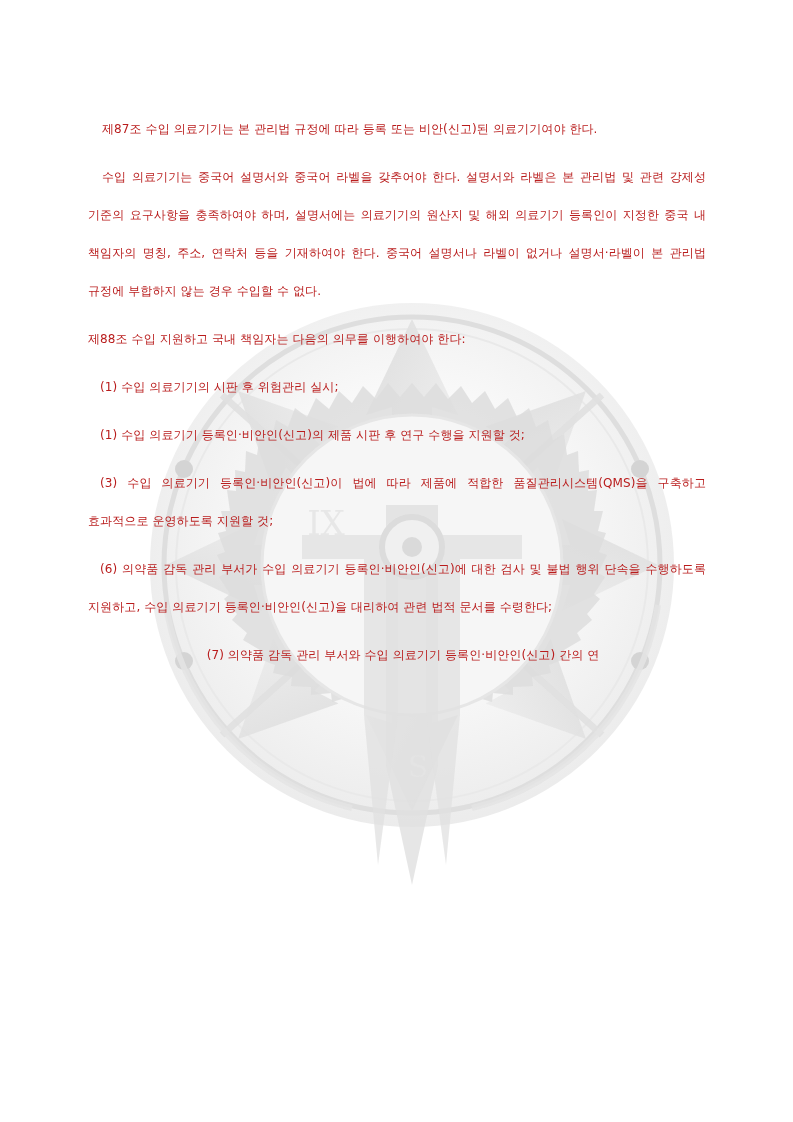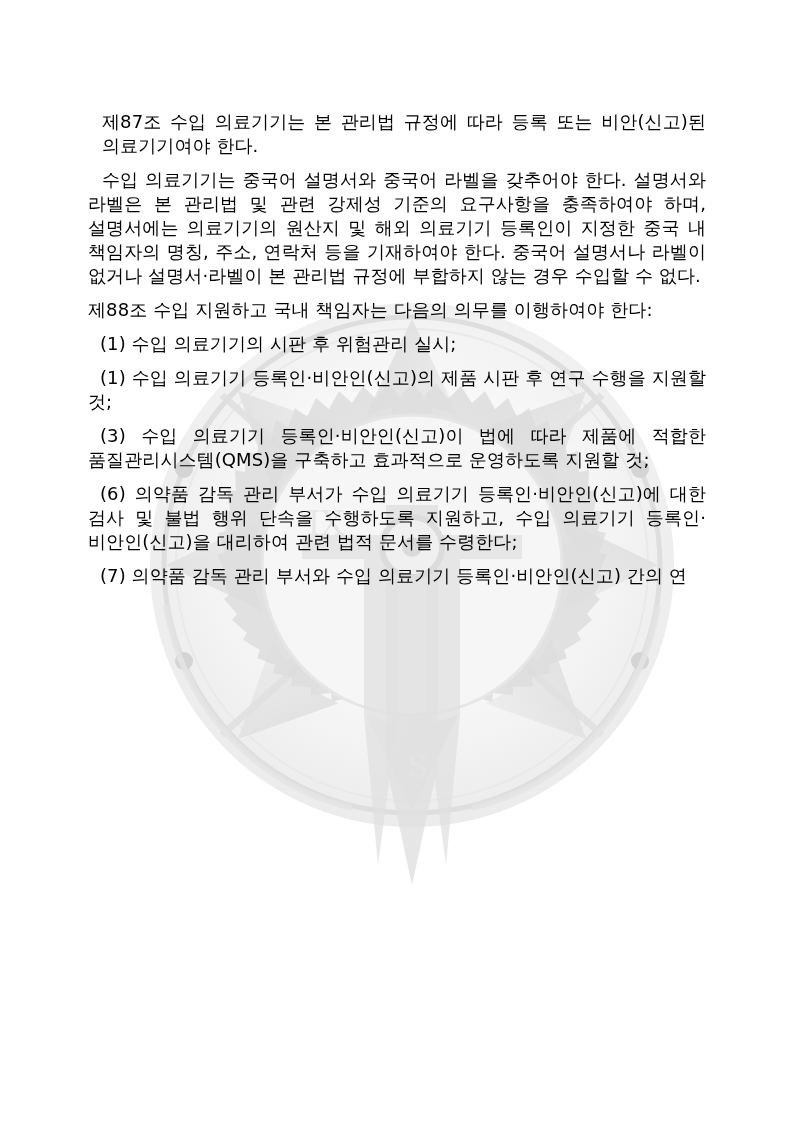--- a/index.html
+++ b/index.html
@@ -31,23 +31,23 @@
   
   .content {
     position: absolute;
     left: 88px;
     top: 110px;
     width: 618px;
     z-index: 2;
   }
 
   .para {
-    font-size: 18px;
-    line-height: 24px;
-    color: #000000;
+    font-size: 12px;
+    line-height: 38px;
+    color: #b91c1c;
     text-align: justify;
     text-justify: inter-character;
     margin: 0 0 10px 0;
     word-break: keep-all;
     letter-spacing: 0.1px;
   }
   .para:last-child { margin-bottom: 0; }
 
   
   .para.article { text-indent: 0; }
@@ -56,21 +56,21 @@
   
   .para.article-indent { padding-left: 14px; }
 
   
   .para.body-indent { text-indent: 14px; }
 
   
   .para.item { text-indent: 12px; }
 
   
-  .para.nojustify { text-align: left; }
+  .para.nojustify { text-align: center; }
 </style>
 </head>
 <body>
 
 <div class="page">
 
   <div class="watermark">
     <svg width="793" height="1122" viewBox="0 0 793 1122" xmlns="http://www.w3.org/2000/svg">
       <defs>
         <radialGradient id="wmGlow" cx="50%" cy="45%" r="62%">

